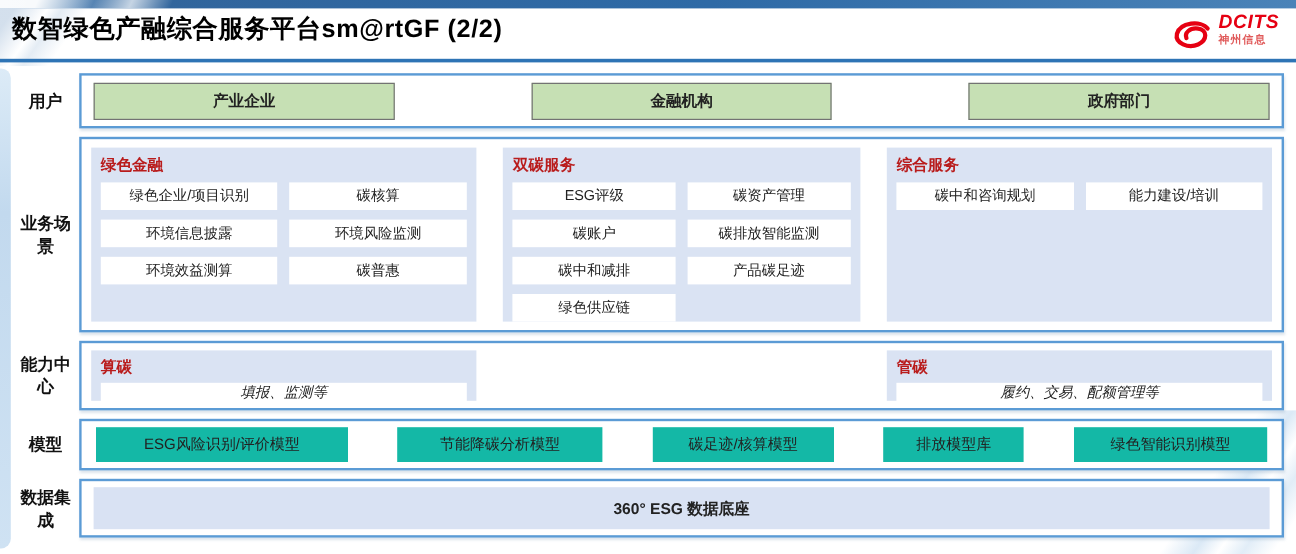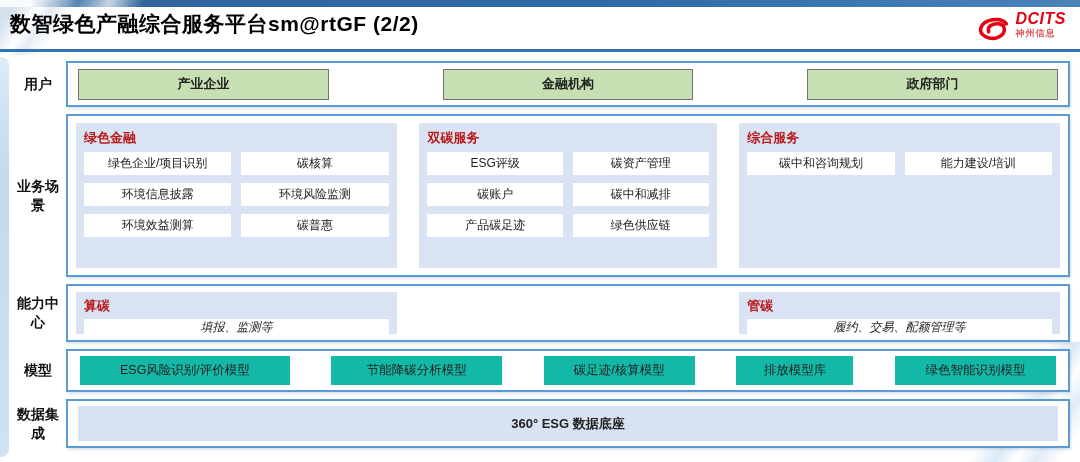--- a/index.html
+++ b/index.html
@@ -164,20 +164,21 @@
             <div class="white-box">碳普惠</div>
           </div>
         </div>
 
         <div class="panel scenario-panel mid">
           <div class="panel-title">双碳服务</div>
           <div class="panel-grid">
             <div class="white-box">ESG评级</div>
             <div class="white-box">碳资产管理</div>
             <div class="white-box">碳账户</div>
+            <div class="white-box">碳排放智能监测</div>
             <div class="white-box">碳中和减排</div>
             <div class="white-box">产品碳足迹</div>
             <div class="white-box">绿色供应链</div>
           </div>
         </div>
 
         <div class="panel scenario-panel">
           <div class="panel-title">综合服务</div>
           <div class="panel-grid">
             <div class="white-box">碳中和咨询规划</div>

